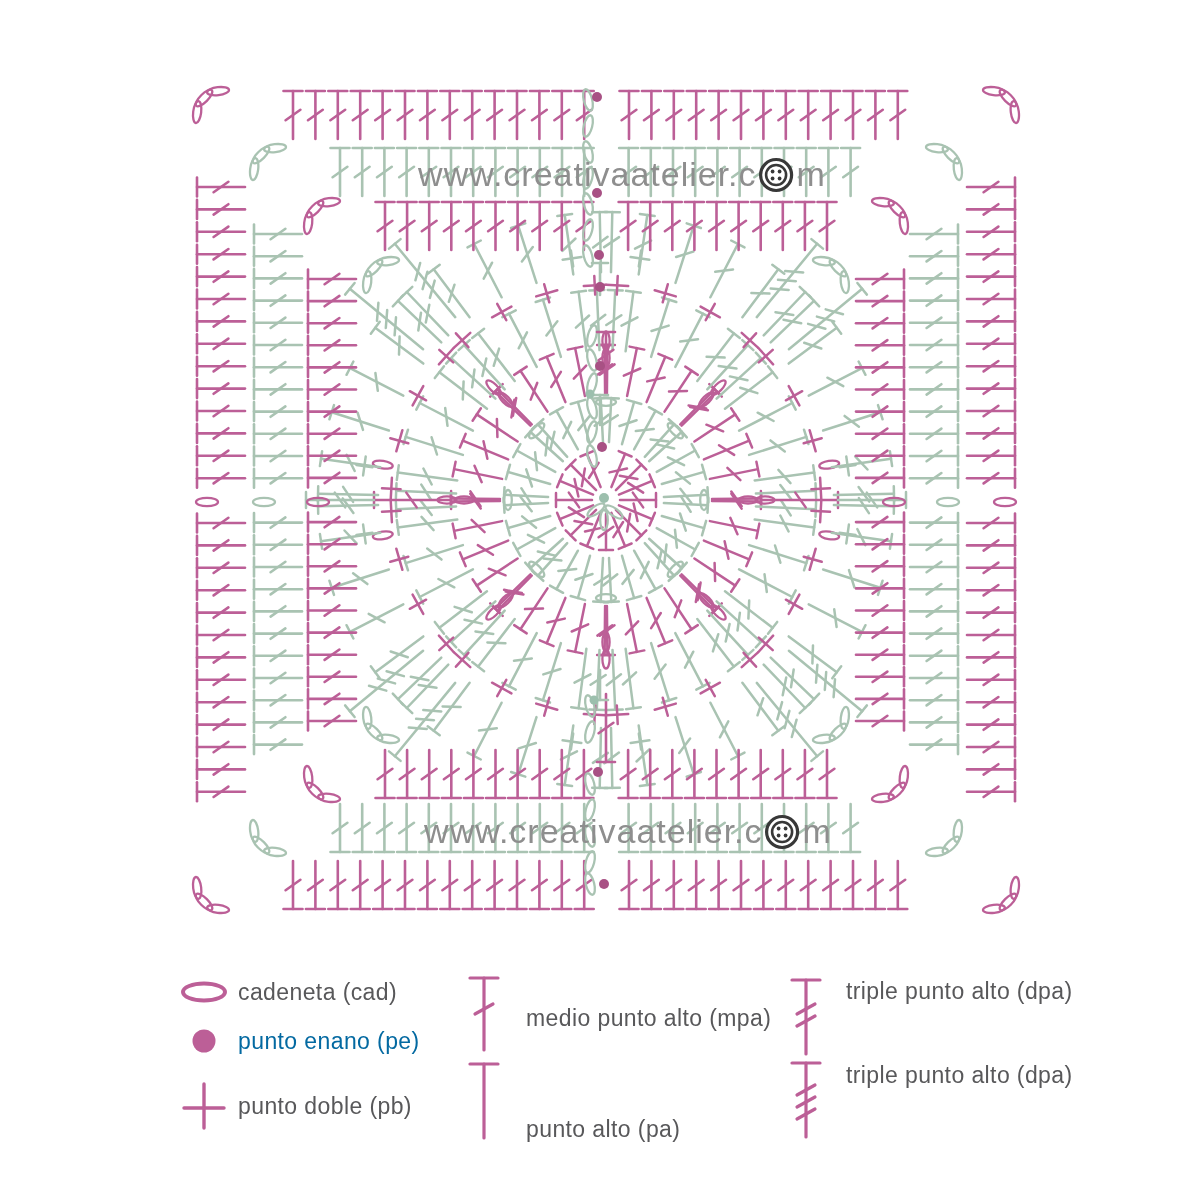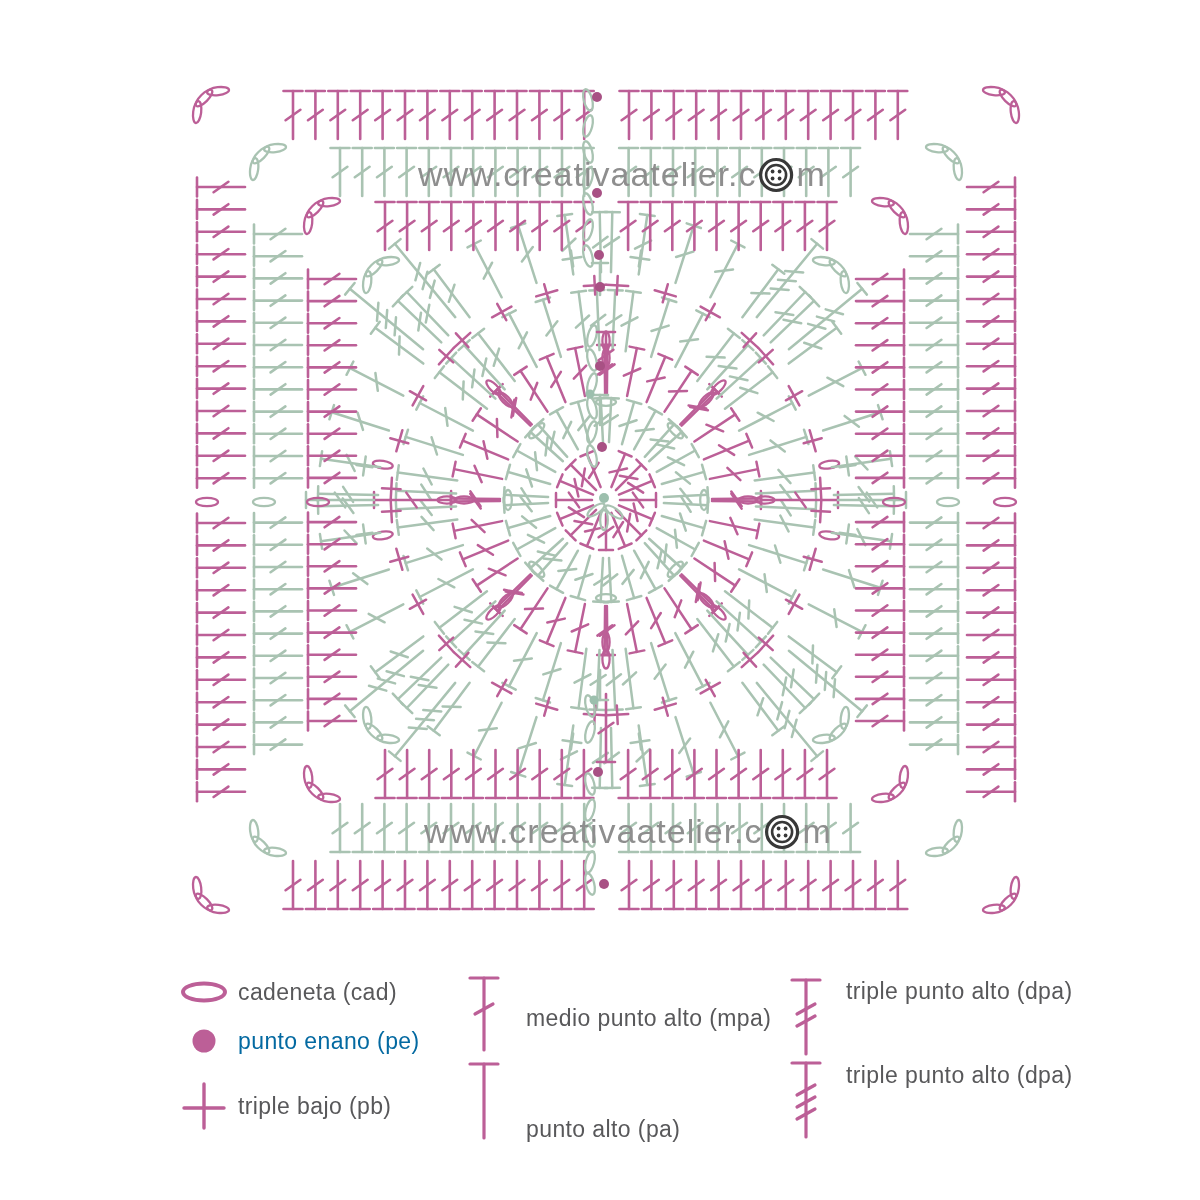--- a/index.html
+++ b/index.html
@@ -1741,21 +1741,21 @@
     <svg class="lsym lsym-a" viewBox="0 0 56 50">
         <circle cx="26" cy="25" r="11.5" fill="#bc5f97"></circle>
       </svg>
     <span class="llabel" style="color: #0369a1;">punto enano (pe)</span>
   </div>
   <div class="legend-item li-2">
     <svg class="lsym lsym-a" viewBox="0 0 56 50">
         <line x1="26.0" y1="3.0" x2="26.0" y2="47.0" stroke="#bc5f97" stroke-width="3.4" stroke-linecap="round"></line>
         <line x1="6.0" y1="27.0" x2="46.0" y2="27.0" stroke="#bc5f97" stroke-width="3.4" stroke-linecap="round"></line>
       </svg>
-    <span class="llabel" style="color: rgb(88, 88, 90);">triple bajo (pb)</span>
+    <span class="llabel" style="color: rgb(88, 88, 90);">punto doble (pb)</span>
   </div>
   <div class="legend-item li-3">
     <svg class="lsym lsym-b" viewBox="0 0 52 82">
         <line x1="10.0" y1="4.0" x2="38.0" y2="4.0" stroke="#bc5f97" stroke-width="3.2" stroke-linecap="round"></line>
         <line x1="24.0" y1="4.0" x2="24.0" y2="76.0" stroke="#bc5f97" stroke-width="3.2" stroke-linecap="round"></line>
         <line x1="15.0" y1="40.0" x2="33.0" y2="30.0" stroke="#bc5f97" stroke-width="3.2" stroke-linecap="round"></line>
       </svg>
     <span class="llabel" style="color: rgb(88, 88, 90);">medio punto alto (mpa)</span>
   </div>
   <div class="legend-item li-4">

